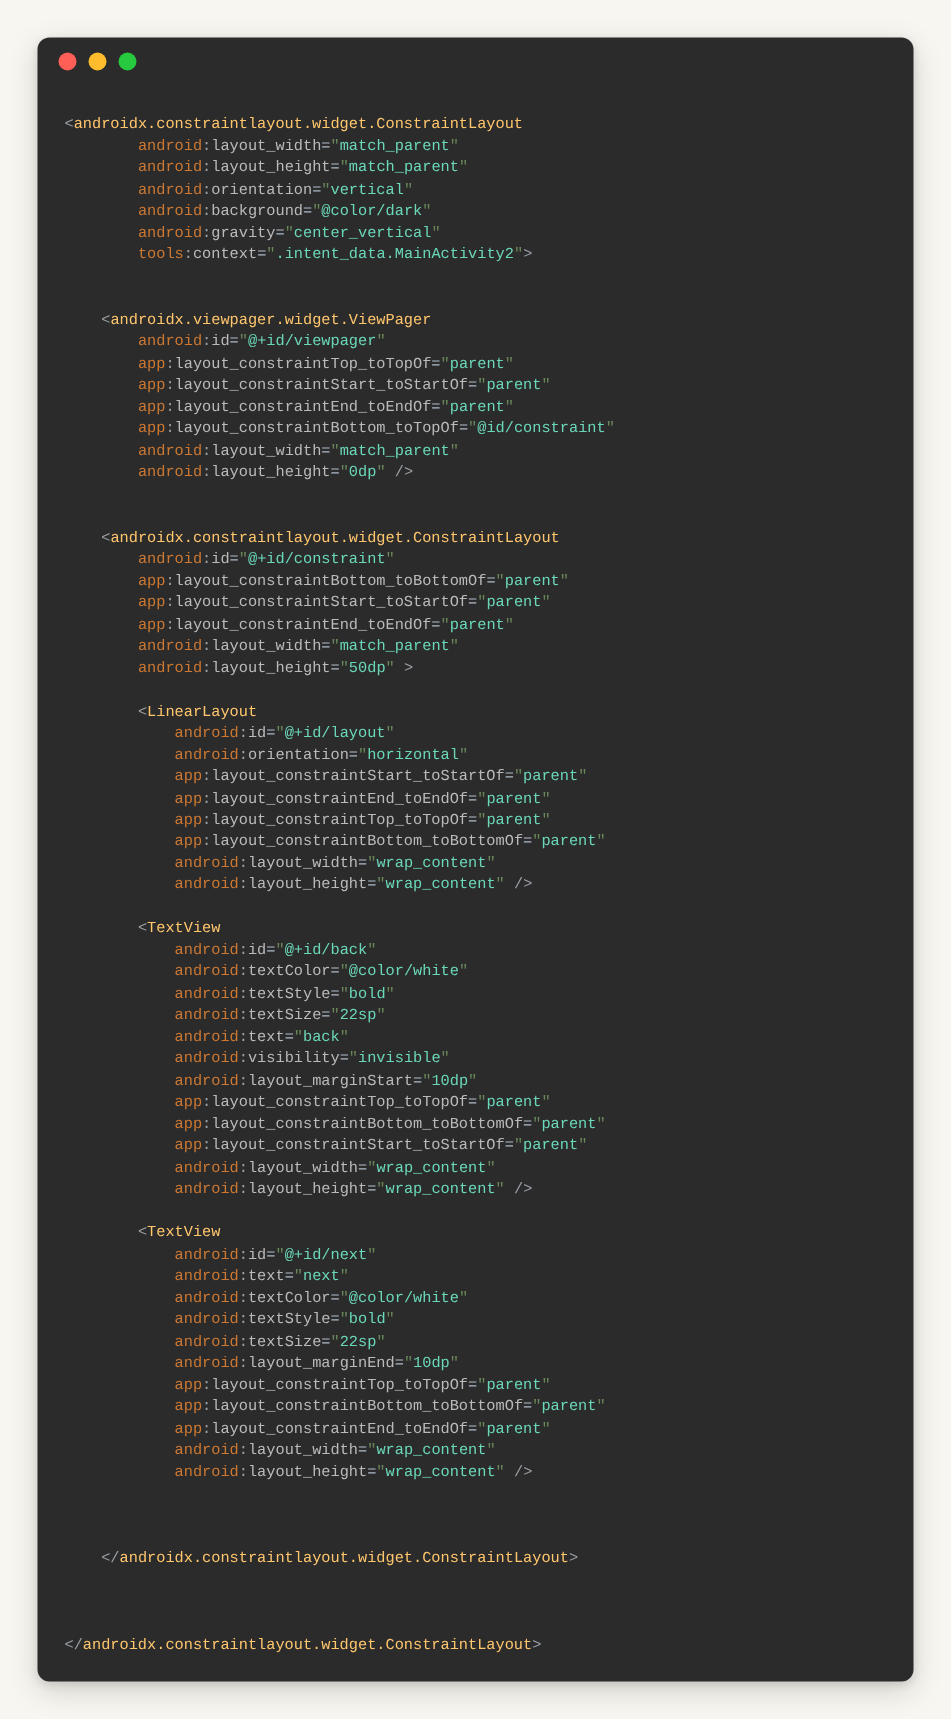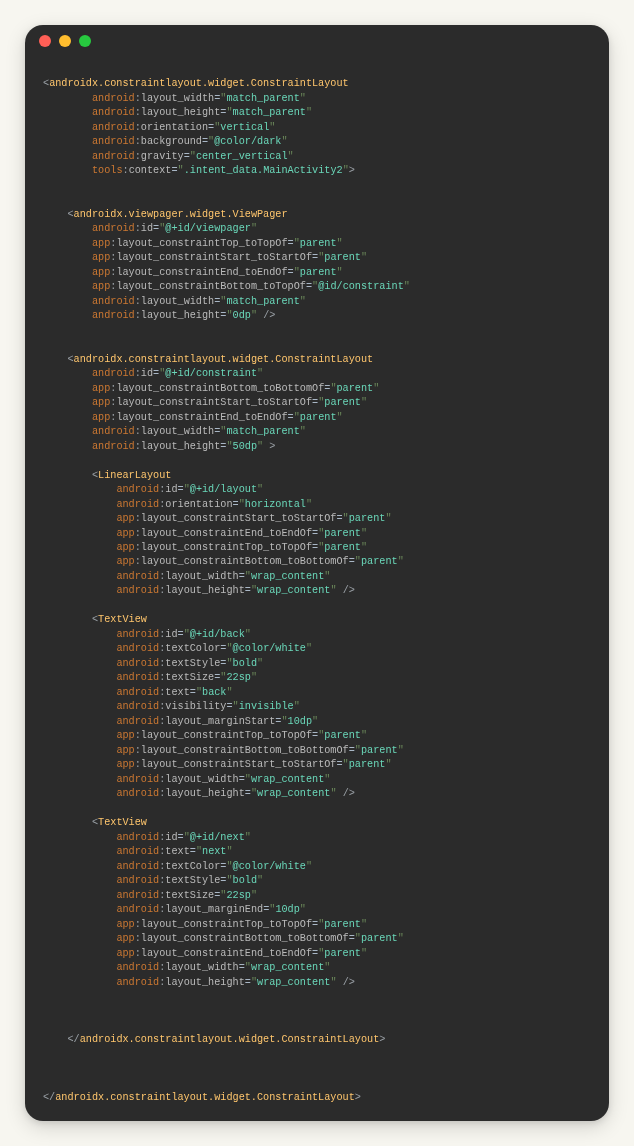--- a/index.html
+++ b/index.html
@@ -9,21 +9,21 @@
     height: 1146px;
     font-family: 'SF Mono', 'Monaco', 'Consolas', 'Courier New', monospace;
     display: flex;
     align-items: center;
     justify-content: center;
   }
   .window {
     width: 584px;
     height: 1096px;
     background: #2b2b2b;
-    border-radius: 18px;
+    border-radius: 8px;
     box-shadow: 0 6px 20px rgba(0,0,0,0.15), 0 2px 6px rgba(0,0,0,0.1);
     overflow: hidden;
   }
   .titlebar {
     height: 32px;
     display: flex;
     align-items: center;
     padding-left: 14px;
     gap: 8px;
   }

